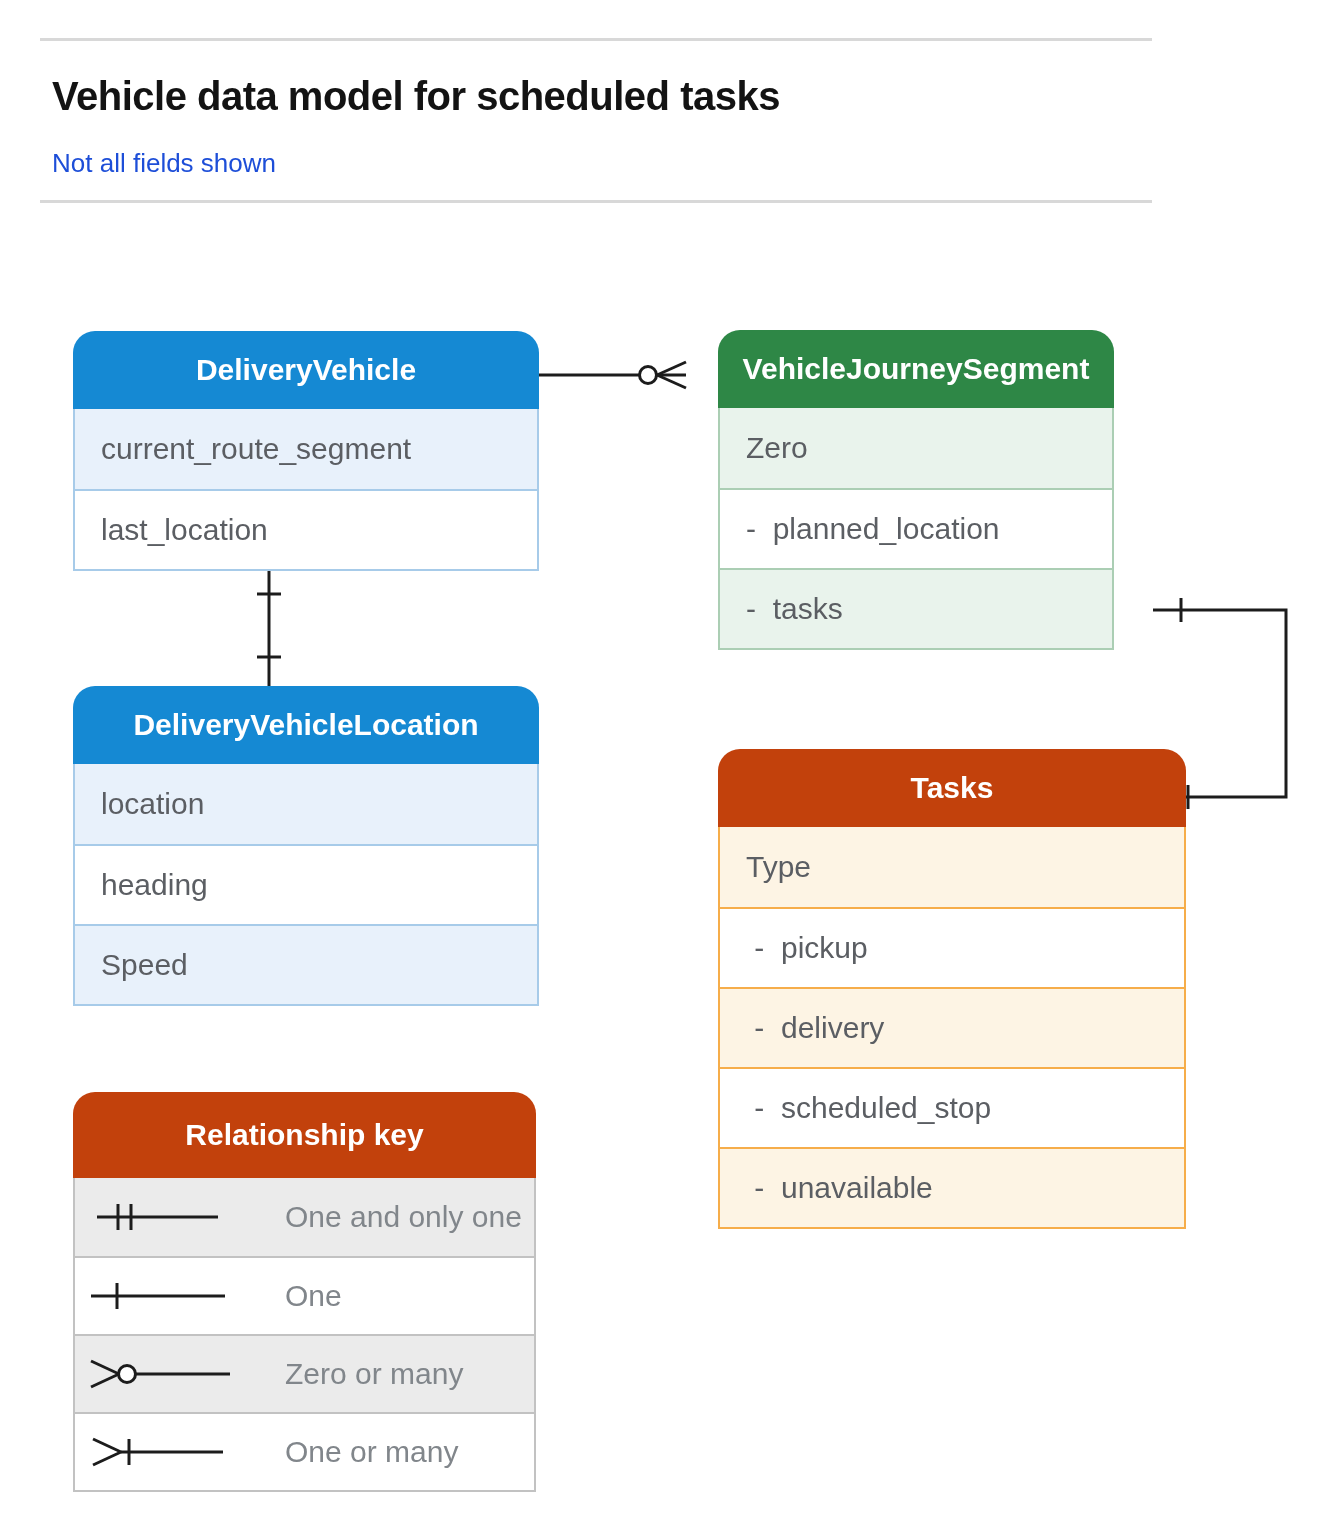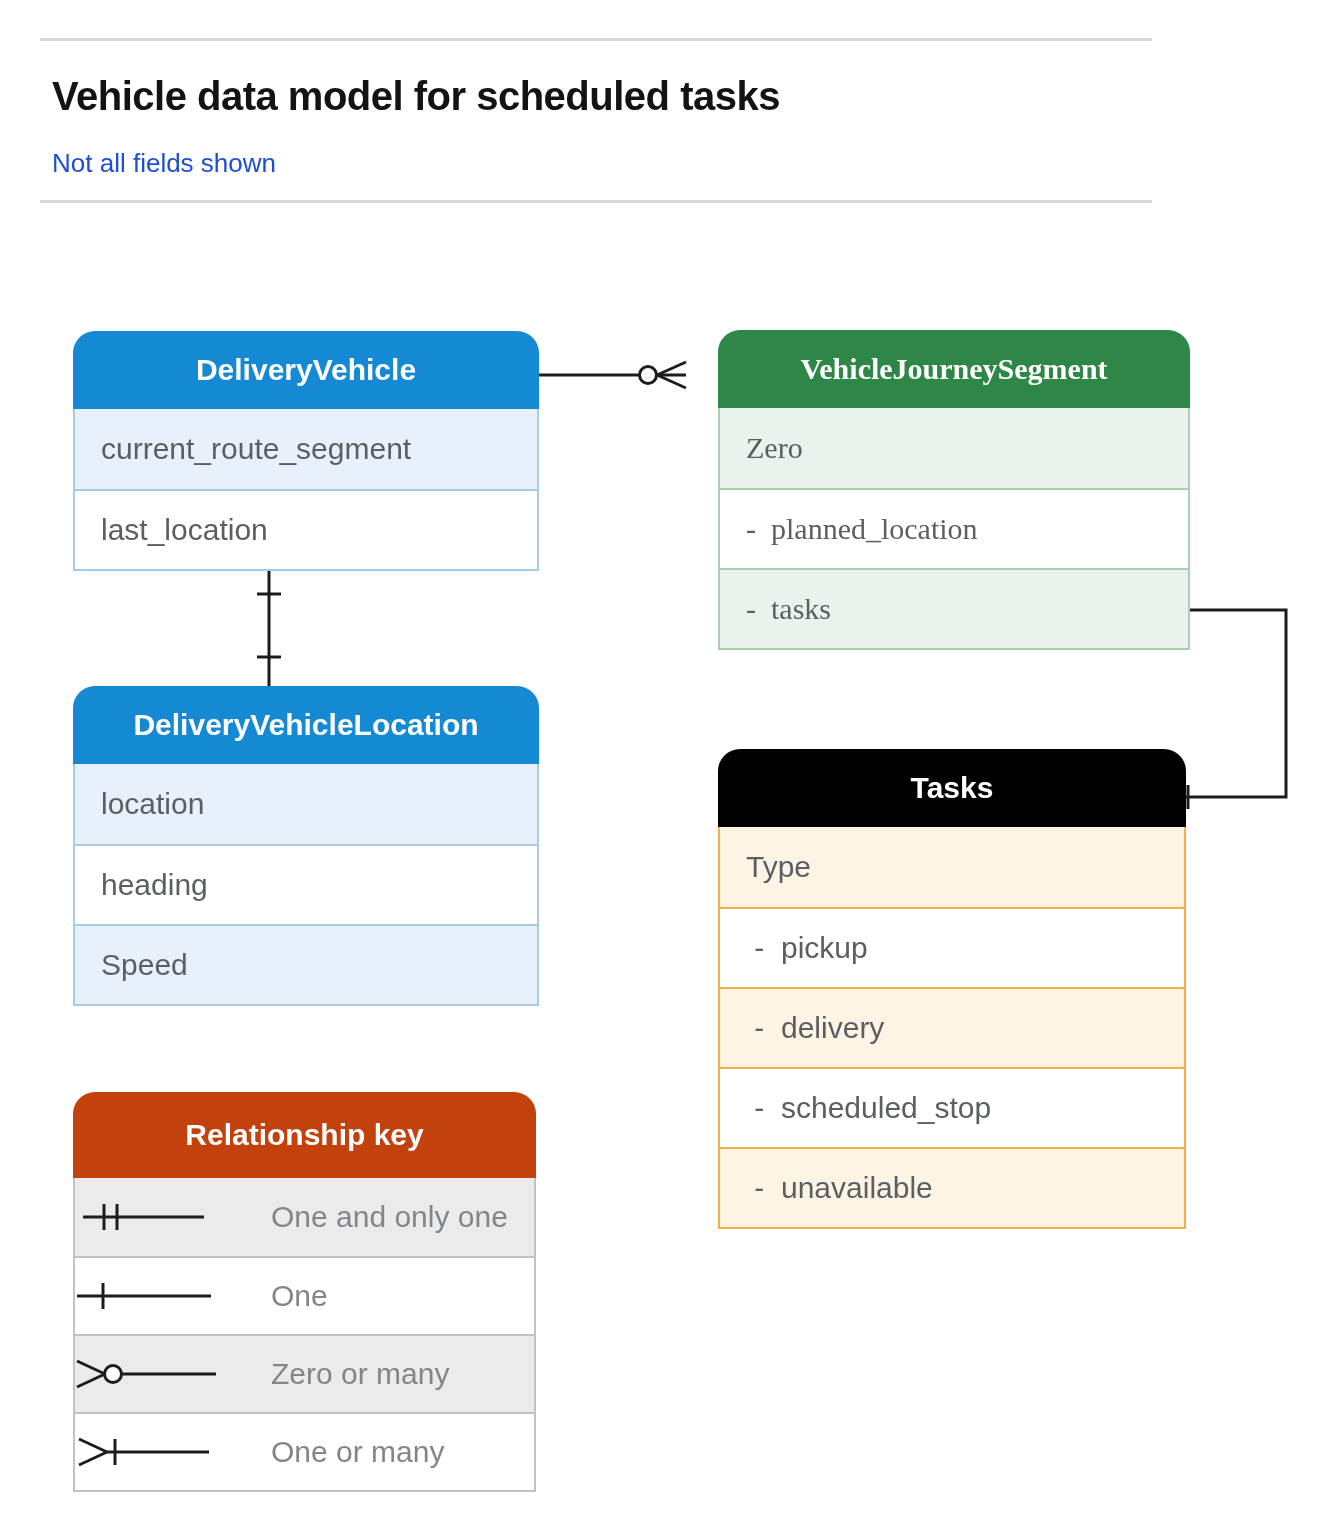--- a/index.html
+++ b/index.html
@@ -44,27 +44,28 @@
     background:#ffffff;
   }
   .entity-row:first-child{border-top:none;}
   .entity-row:nth-child(odd){background:var(--tint);}
 
   .e-blue{--bd:#a7cbe9;--tint:#e8f1fb;}
   .e-blue .entity-header{background:#1589d3;}
   .e-green{--bd:#abceb4;--tint:#e9f3ec;}
   .e-green .entity-header{background:#2e8746;}
   .e-orange{--bd:#f6ad4a;--tint:#fdf4e4;}
-  .e-orange .entity-header{background:#000000;}
+  .e-orange .entity-header{background:#c2410c;}
 
   .key{--bd:#c2c2c2;--tint:#ebebeb;}
   .key .entity-header{background:#c2410c;height:86px;}
   .key-row{
     box-sizing:border-box;height:78px;
     display:flex;align-items:center;
+    padding-left:14px;
     border-top:2px solid var(--bd);
     background:#ffffff;
   }
   .key-row:first-child{border-top:none;}
   .key-row:nth-child(odd){background:var(--tint);}
   .key-symbol{width:150px;height:56px;flex:0 0 auto;}
   .key-label{margin-left:46px;font-size:30px;color:#81868b;}
 
   .stroke{stroke:#1c1c1c;stroke-width:3;fill:none;}
   .dot{stroke:#1c1c1c;stroke-width:3;fill:#ffffff;}
@@ -105,21 +106,21 @@
   </svg>
 
   <div class="entity e-blue" style="left:40px;top:331px;width:466px;">
     <div class="entity-header">DeliveryVehicle</div>
     <div class="entity-body">
       <div class="entity-row">current_route_segment</div>
       <div class="entity-row">last_location</div>
     </div>
   </div>
 
-  <div class="entity e-green" style="left:685px;top:330px;width:472px;font-family:Liberation Serif, serif;">
+  <div class="entity e-green" style="left:685px;top:330px;width:396px;">
     <div class="entity-header">VehicleJourneySegment</div>
     <div class="entity-body">
       <div class="entity-row">Zero</div>
       <div class="entity-row">-  planned_location</div>
       <div class="entity-row">-  tasks</div>
     </div>
   </div>
 
   <div class="entity e-blue" style="left:40px;top:686px;width:466px;">
     <div class="entity-header">DeliveryVehicleLocation</div>

